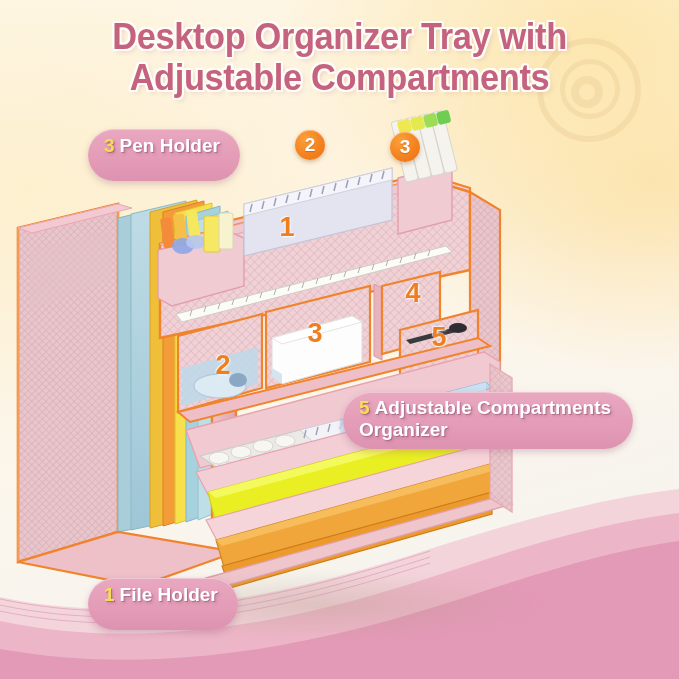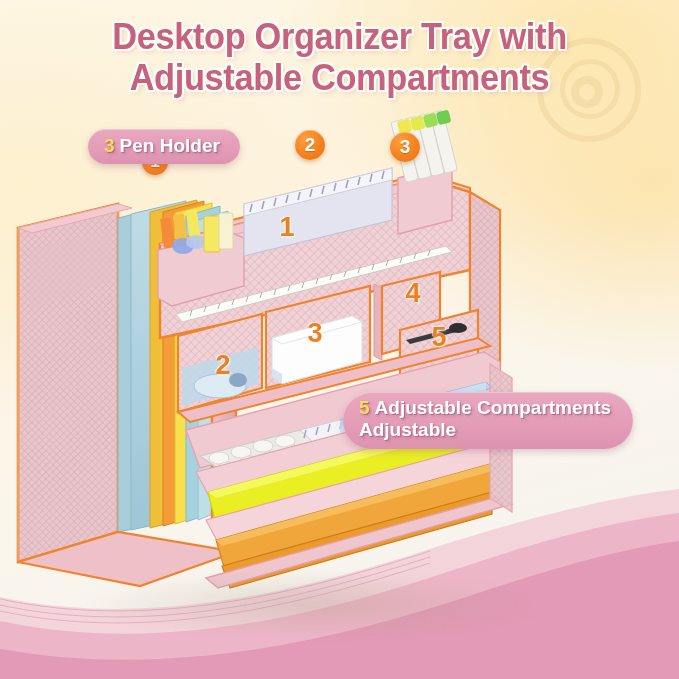--- a/index.html
+++ b/index.html
@@ -40,21 +40,21 @@
       3px 3px 5px rgba(170,110,130,.25);
     z-index:40;
   }
   .title .ln{display:block;}
 
   
   .pill{
     position:absolute;z-index:60;
     background:linear-gradient(180deg,#e9a8c0 0%, #e49cb7 55%, #dd93b0 100%);
     border-radius:999px;
-    padding:6px 20px 7px 16px;
+    padding:6px 20px 24px 16px;
     box-shadow:0 3px 7px rgba(150,90,120,.30), inset 0 1px 0 rgba(255,255,255,.35);
     color:#ffffff;
     font-weight:bold;font-size:19px;line-height:1.18;
     white-space:nowrap;
     text-shadow:1px 1px 0 rgba(150,85,115,.55), 2px 2px 3px rgba(140,80,110,.35);
   }
   .pill .num{
     color:#f7dd55;
     text-shadow:1px 1px 0 rgba(150,85,115,.6), 2px 2px 3px rgba(140,80,110,.35);
     margin-right:5px;
@@ -290,23 +290,26 @@
     <span class="ln">Desktop Organizer Tray with</span>
     <span class="ln">Adjustable Compartments</span>
   </div>
 
   <div class="pill p-pen">
     <span class="num">3</span><span>Pen Holder</span>
   </div>
 
   <div class="pill p-adj">
     <span class="num">5</span><span>Adjustable Compartments</span>
-    <span class="l2">Adjustable</span>
-  </div>
-
+    <span class="l2">Organizer</span>
+  </div>
+
+  <div class="pill p-file">
+    <span class="num">1</span><span>File Holder</span>
+  </div>
 
   <svg class="waves" viewBox="0 0 679 200" preserveAspectRatio="none">
     <path d="M0 118 C 150 150, 300 112, 430 70 C 530 38, 610 18, 679 10 L679 200 L0 200 Z" fill="#f0b9cc" opacity=".55"></path>
     <path d="M0 142 C 160 176, 320 136, 450 92 C 545 60, 615 42, 679 34 L679 200 L0 200 Z" fill="#e9a6bf" opacity=".65"></path>
     <path d="M0 170 C 170 200, 330 162, 460 120 C 556 88, 620 70, 679 62 L679 200 L0 200 Z" fill="#e39ab6"></path>
     <g stroke="#d98fae" stroke-width="1" fill="none" opacity=".55">
       <path d="M0 132 C 150 164, 300 126, 430 84"></path>
       <path d="M0 126 C 150 158, 300 120, 430 78"></path>
       <path d="M0 120 C 150 152, 300 114, 430 72"></path>
     </g>

